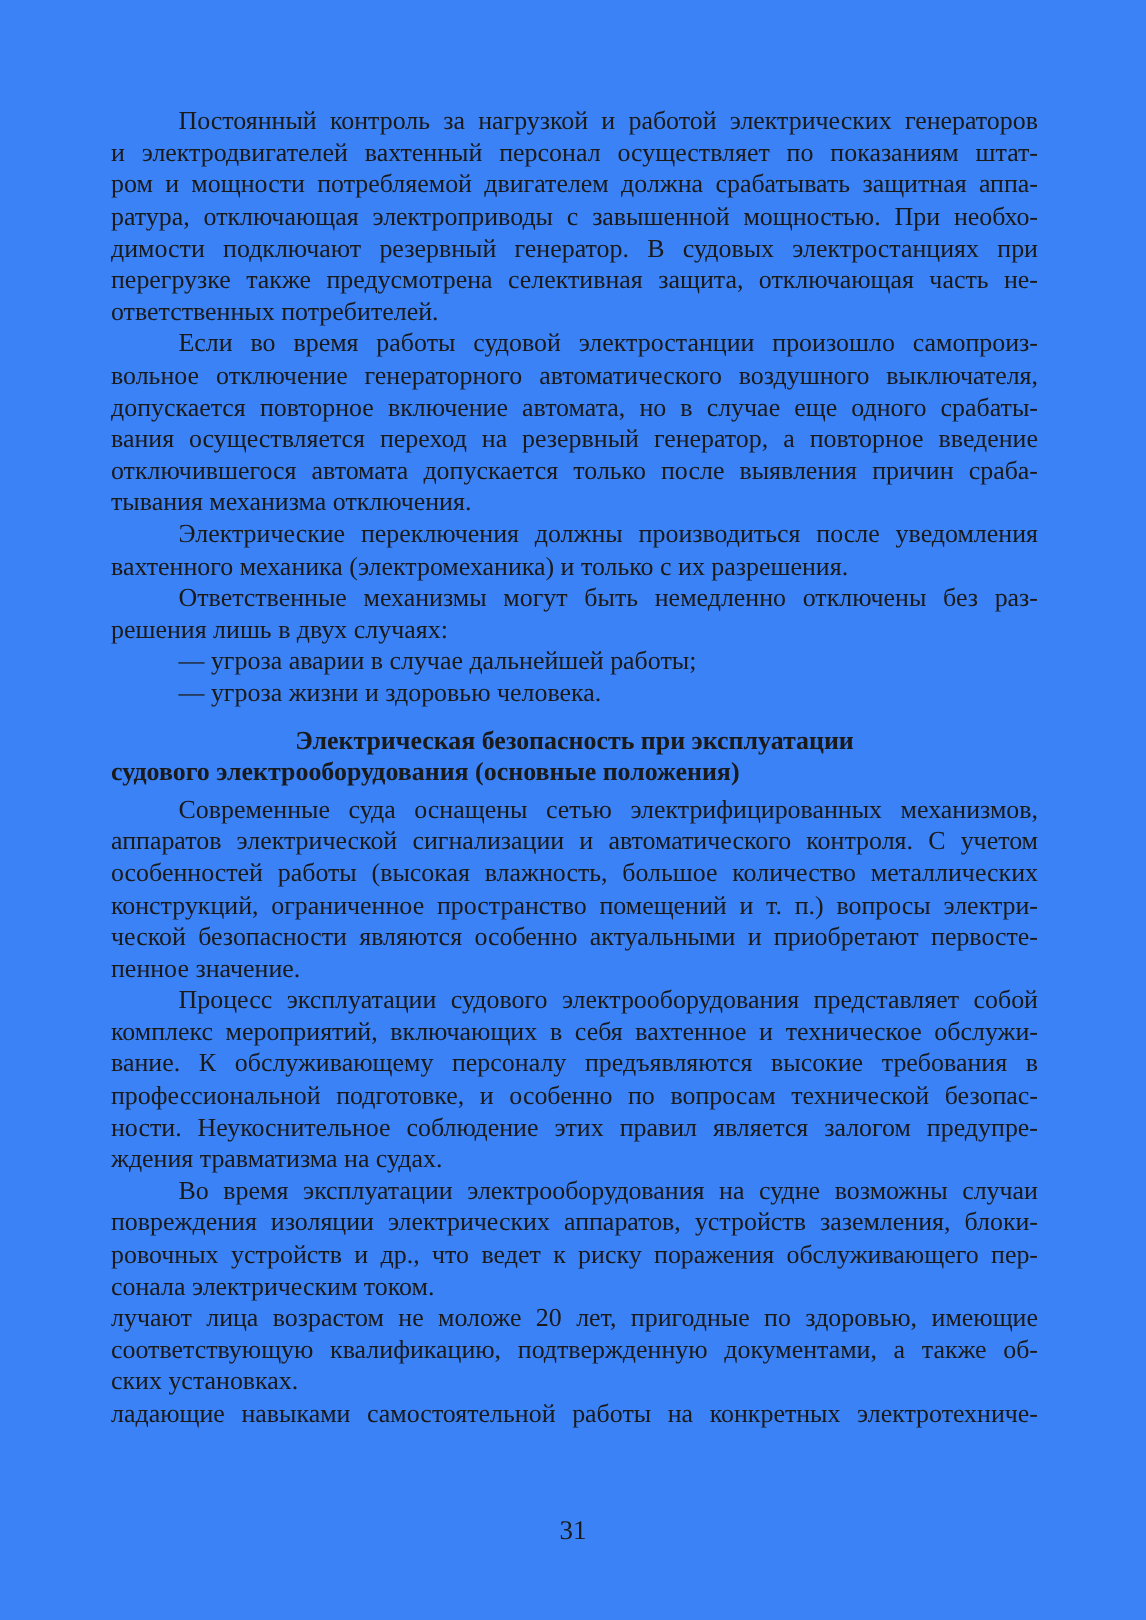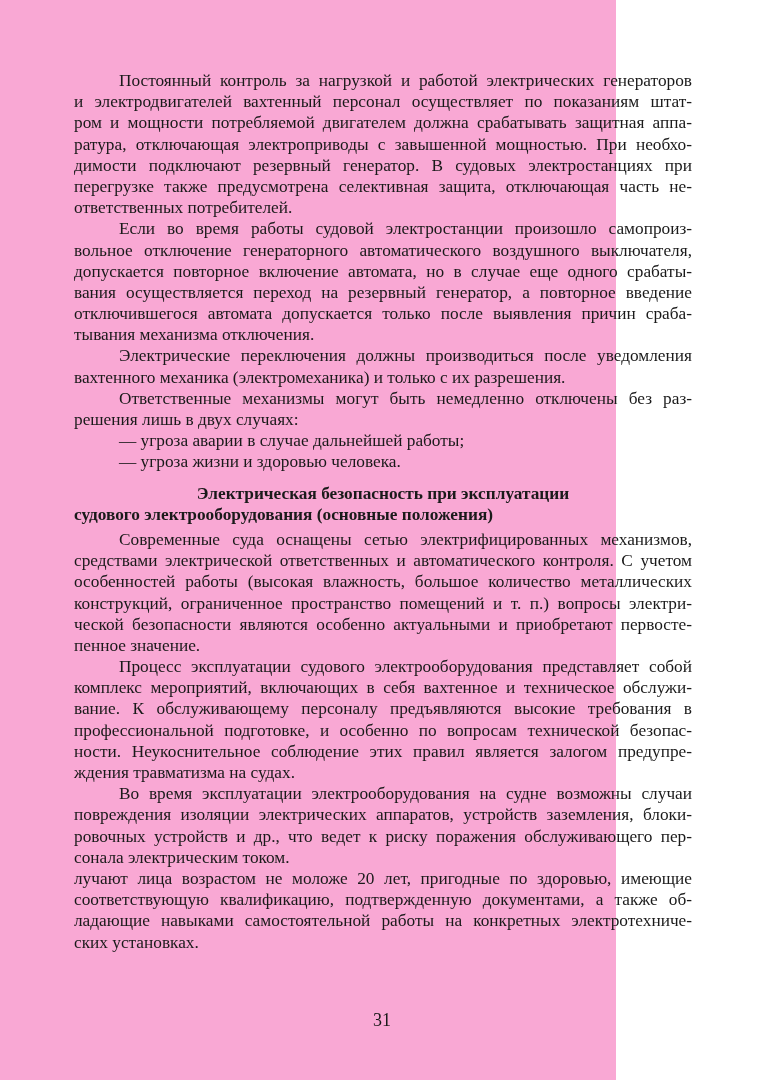--- a/index.html
+++ b/index.html
@@ -1,17 +1,17 @@
 <!DOCTYPE html>
 <html><head>
 <meta charset="utf-8">
 <style>
   html, body { margin:0; padding:0; background:#ffffff; }
   body { width:764px; height:1080px; position:relative; overflow:hidden; }
-  .page { position:absolute; left:0; top:0; width:616px; height:1080px; background:#f9a8d4; }
+  .page { position:absolute; left:0; top:0; width:764px; height:1080px; background:#3b82f6; }
   .text { position:absolute; left:74px; width:618px; top:70px;
           font-family:"Liberation Serif", serif; font-size:17.3px; color:#1a1a1a; }
   .line { height:21.2px; line-height:21.2px; white-space:nowrap; text-align:justify; text-align-last:justify; }
   .line.last { text-align-last:left; }
   .line.indent { padding-left:45px; }
   .gap { height:10px; }
   .heading { font-weight:bold; text-align:center; text-align-last:center; }
   .pagenum { position:absolute; left:0; width:764px; top:1010px; text-align:center;
              font-family:"Liberation Serif", serif; font-size:18px; color:#1a1a1a; }
 </style>
@@ -52,21 +52,21 @@
         <div class="line indent last">— угроза жизни и здоровью человека.</div>
       </div>
       <div class="gap"></div>
       <div>
         <div class="line heading">Электрическая безопасность при эксплуатации</div>
         <div class="line heading last">судового электрооборудования (основные положения)</div>
       </div>
       <div class="gap" style="height: 4px;"></div>
       <div>
         <div class="line indent">Современные суда оснащены сетью электрифицированных механизмов,</div>
-        <div class="line">средствами электрической ответственных и автоматического контроля. С учетом</div>
+        <div class="line">аппаратов электрической сигнализации и автоматического контроля. С учетом</div>
         <div class="line">особенностей работы (высокая влажность, большое количество металлических</div>
         <div class="line">конструкций, ограниченное пространство помещений и т. п.) вопросы электри-</div>
         <div class="line">ческой безопасности являются особенно актуальными и приобретают первосте-</div>
         <div class="line last">пенное значение.</div>
       </div>
       <div>
         <div class="line indent">Процесс эксплуатации судового электрооборудования представляет собой</div>
         <div class="line">комплекс мероприятий, включающих в себя вахтенное и техническое обслужи-</div>
         <div class="line">вание. К обслуживающему персоналу предъявляются высокие требования в</div>
         <div class="line">профессиональной подготовке, и особенно по вопросам технической безопас-</div>
@@ -75,18 +75,18 @@
       </div>
       <div>
         <div class="line indent">Во время эксплуатации электрооборудования на судне возможны случаи</div>
         <div class="line">повреждения изоляции электрических аппаратов, устройств заземления, блоки-</div>
         <div class="line">ровочных устройств и др., что ведет к риску поражения обслуживающего пер-</div>
         <div class="line last">сонала электрическим током.</div>
       </div>
       <div>
         <div class="line">лучают лица возрастом не моложе 20 лет, пригодные по здоровью, имеющие</div>
         <div class="line">соответствующую квалификацию, подтвержденную документами, а также об-</div>
+        <div class="line last">ских установках.</div>
         <div class="line">ладающие навыками самостоятельной работы на конкретных электротехниче-</div>
-        <div class="line last">ских установках.</div>
       </div>
     </div>
   <div class="pagenum">31</div>
 </div>
 
 </body></html>

